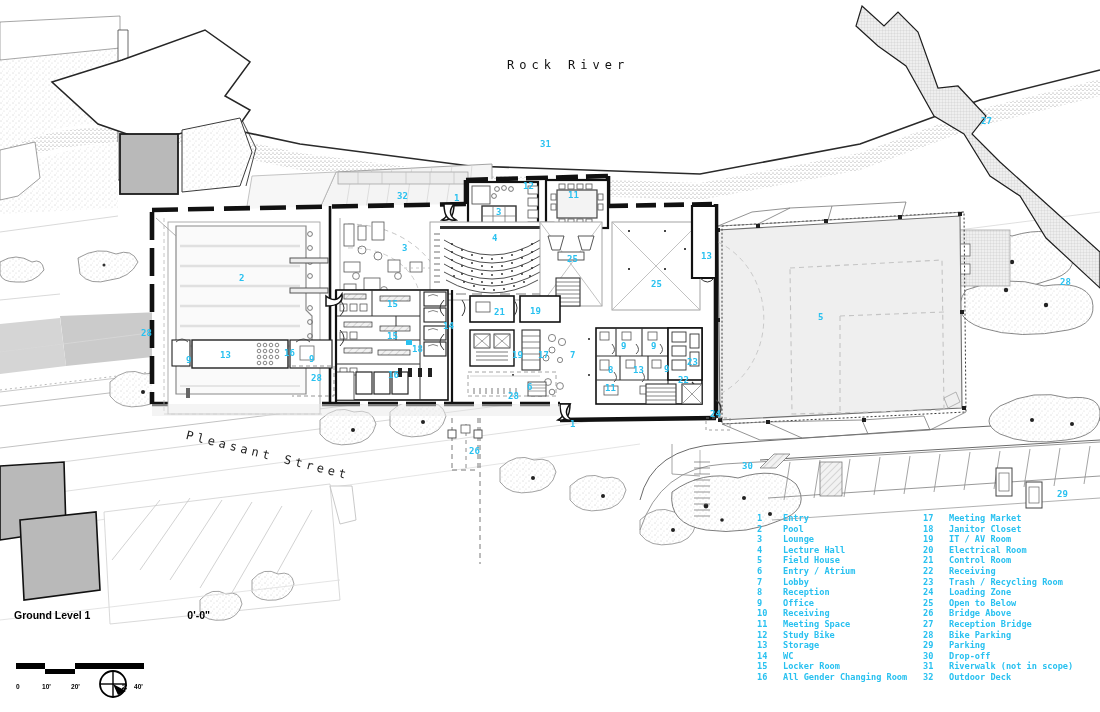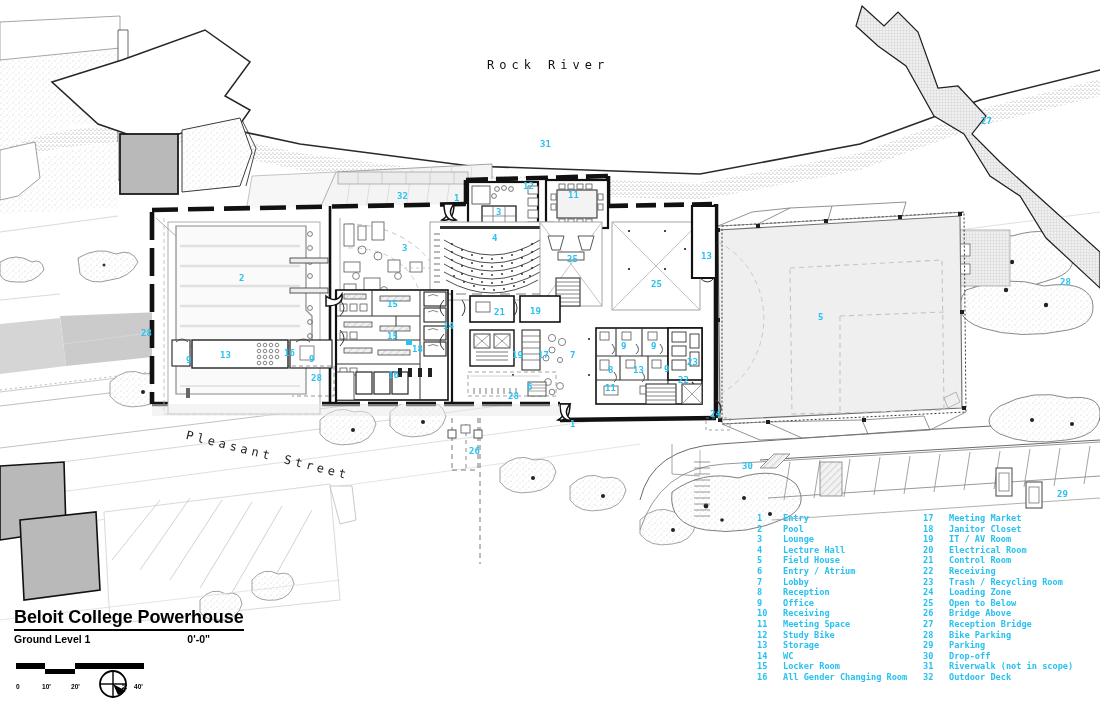--- a/index.html
+++ b/index.html
@@ -8,21 +8,21 @@
   #sheet{position:relative;width:1100px;height:712px;background:#ffffff;}
   svg{display:block;}
   .abs{position:absolute;}
 
   
   .rn{position:absolute;color:#29c1f0;font-family:"DejaVu Sans Mono","Liberation Mono",monospace;
       font-size:9px;font-weight:700;line-height:1;white-space:nowrap;}
 
   
   .site-label{position:absolute;color:#111;font-family:"DejaVu Sans Mono","Liberation Mono",monospace;
-      font-size:12px;letter-spacing:5px;white-space:nowrap;}
+      font-size:12px;letter-spacing:5px;white-space:nowrap;margin-left:20px;}
   .street-label{position:absolute;color:#222;font-family:"DejaVu Sans Mono","Liberation Mono",monospace;
       font-size:12px;letter-spacing:4px;white-space:nowrap;transform-origin:0 0;}
 
   
   #legend{position:absolute;left:757px;top:513px;width:330px;}
   .lgrid{display:grid;grid-template-columns:26px 140px 26px 138px;
          row-gap:0px;column-gap:0px;}
   .lnum,.ltxt{color:#29c1f0;font-family:"DejaVu Sans Mono","Liberation Mono",monospace;
       font-size:8.6px;line-height:10.6px;font-weight:700;white-space:nowrap;}
 
@@ -897,21 +897,20 @@
         <div class="lnum">31</div>
         <div class="ltxt">Riverwalk (not in scope)</div>
         <div class="lnum">16</div>
         <div class="ltxt">All Gender Changing Room</div>
         <div class="lnum">32</div>
         <div class="ltxt">Outdoor Deck</div>
       </div>
   </div>
 
   <div id="title">
-    <div class="t1">Beloit College Powerhouse</div>
     <div class="row2">
       <div class="t2">Ground Level 1</div>
       <div class="t2">0'-0"</div>
     </div>
   </div>
 
   <div id="scalewrap">
     <svg width="130" height="18">
       <rect x="0" y="0" width="128" height="9" fill="#fff" stroke="none"></rect>
       <rect x="0" y="0" width="29" height="6" fill="#000"></rect>

